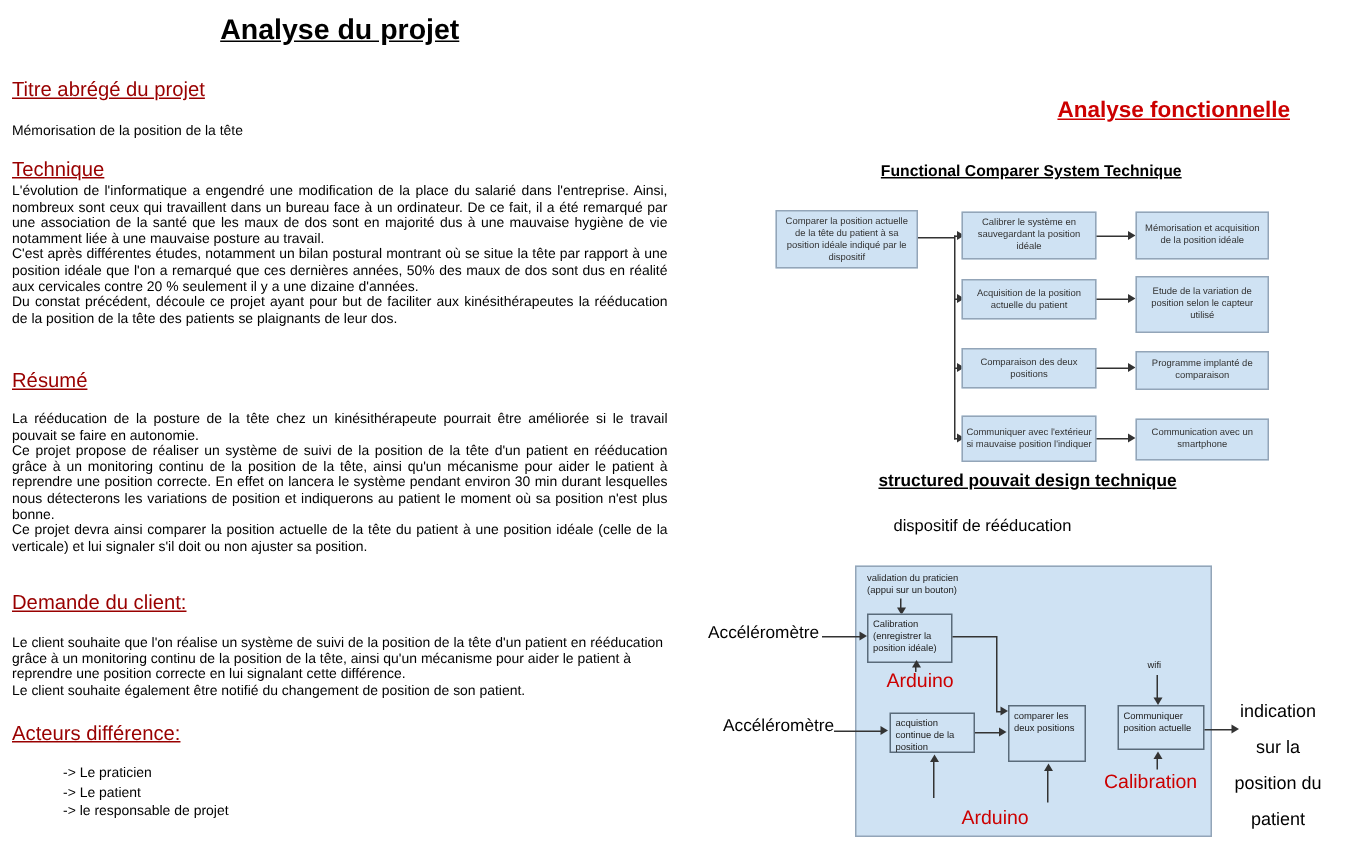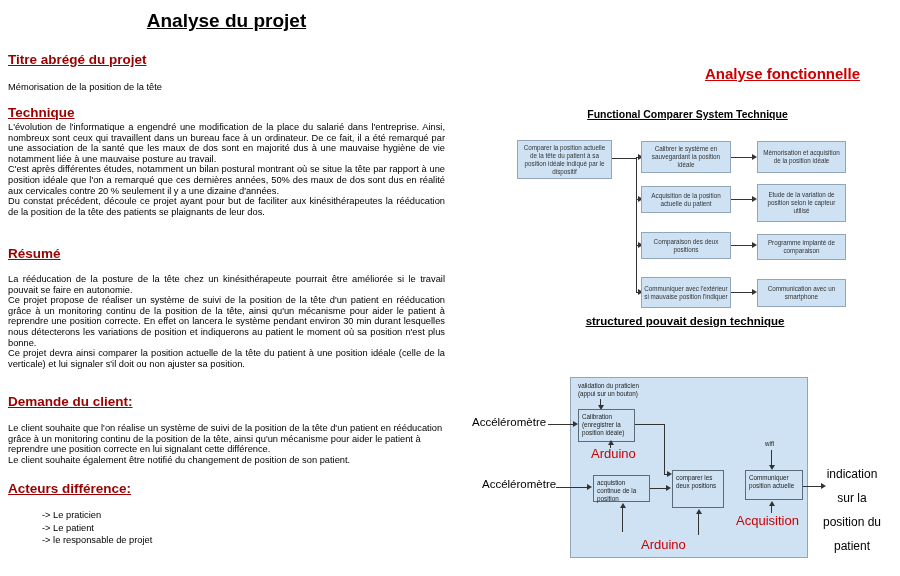--- a/index.html
+++ b/index.html
@@ -3,21 +3,21 @@
 <meta charset="utf-8">
 <style>
   * { margin:0; padding:0; box-sizing:border-box; }
   html,body { width:900px; height:576px; background:#ffffff; overflow:hidden;
               font-family:"Liberation Sans", sans-serif; color:#000; }
   .abs { position:absolute; }
 
   
   .doc-title { left:8px; top:10px; width:437px; text-align:center;
                font-size:19px; font-weight:bold; text-decoration:underline; }
-  .sec-head  { left:8px; font-size:13.5px; font-weight:bold;
+  .sec-head  { left:8px; font-size:13.5px; font-weight:normal;
                text-decoration:underline; color:#990000; }
   .body-txt  { left:8px; width:437px; font-size:9.3px; line-height:10.6px;
                white-space:pre-line; }
   .just      { text-align:justify; }
   .actor-list{ left:42px; font-size:9.3px; line-height:12.6px; }
 
   
   .an-title   { left:515px; top:65px;  width:345px; text-align:right;
                 font-size:15px; font-weight:bold; text-decoration:underline; color:#cc0000; }
   .fast-title { left:515px; top:108px; width:345px; text-align:center;
@@ -115,20 +115,21 @@
 
   <div class="fbox" style="left:242px; top:3px;   width:89px; height:32px;">Mémorisation et acquisition de la position idéale</div>
   <div class="fbox" style="left:242px; top:46px;  width:89px; height:38px;">Etude de la variation de position selon le capteur utilisé</div>
   <div class="fbox" style="left:242px; top:96px;  width:89px; height:26px;">Programme implanté de comparaison</div>
   <div class="fbox" style="left:242px; top:141px; width:89px; height:28px;">Communication avec un smartphone</div>
 </div>
 
 <div class="abs sadt-title">structured pouvait design technique</div>
 
 <div class="abs" id="sadt">
+  <div class="abs sadt-sub">dispositif de rééducation</div>
   <div class="abs bigbox"></div>
 
   <div class="tiny" style="left:118px; top:42px;">validation du praticien
 (appui sur un bouton)</div>
   <div class="vline" style="left:140px; top:59px; height:8px;"></div>
   <div class="ah d" style="left:137.5px; top:65px;"></div>
 
   <div class="sbox" style="left:118px; top:69px; width:57px; height:33px;">Calibration (enregistrer la position idéale)</div>
 
   <div class="side-label" style="left:12px; top:76px;">Accéléromètre</div>
@@ -162,21 +163,21 @@
   <div class="mech" style="left:181px; top:197px;">Arduino</div>
 
   <div class="tiny" style="left:305px; top:100px;">wifi</div>
   <div class="vline" style="left:311px; top:110px; height:16px;"></div>
   <div class="ah d" style="left:308.5px; top:125px;"></div>
 
   <div class="sbox" style="left:285px; top:130px; width:58px; height:30px;">Communiquer position actuelle</div>
 
   <div class="vline" style="left:311px; top:165px; height:8px;"></div>
   <div class="ah u" style="left:308.5px; top:161px;"></div>
-  <div class="mech" style="left:276px; top:173px;">Acquisition</div>
+  <div class="mech" style="left:276px; top:173px;">Calibration</div>
 
   <div class="hline" style="left:343px; top:146px; width:19px;"></div>
   <div class="ah r" style="left:361px; top:143px;"></div>
   <div class="abs out-label">indication
 sur la
 position du
 patient</div>
 </div>
 
 </body></html>

